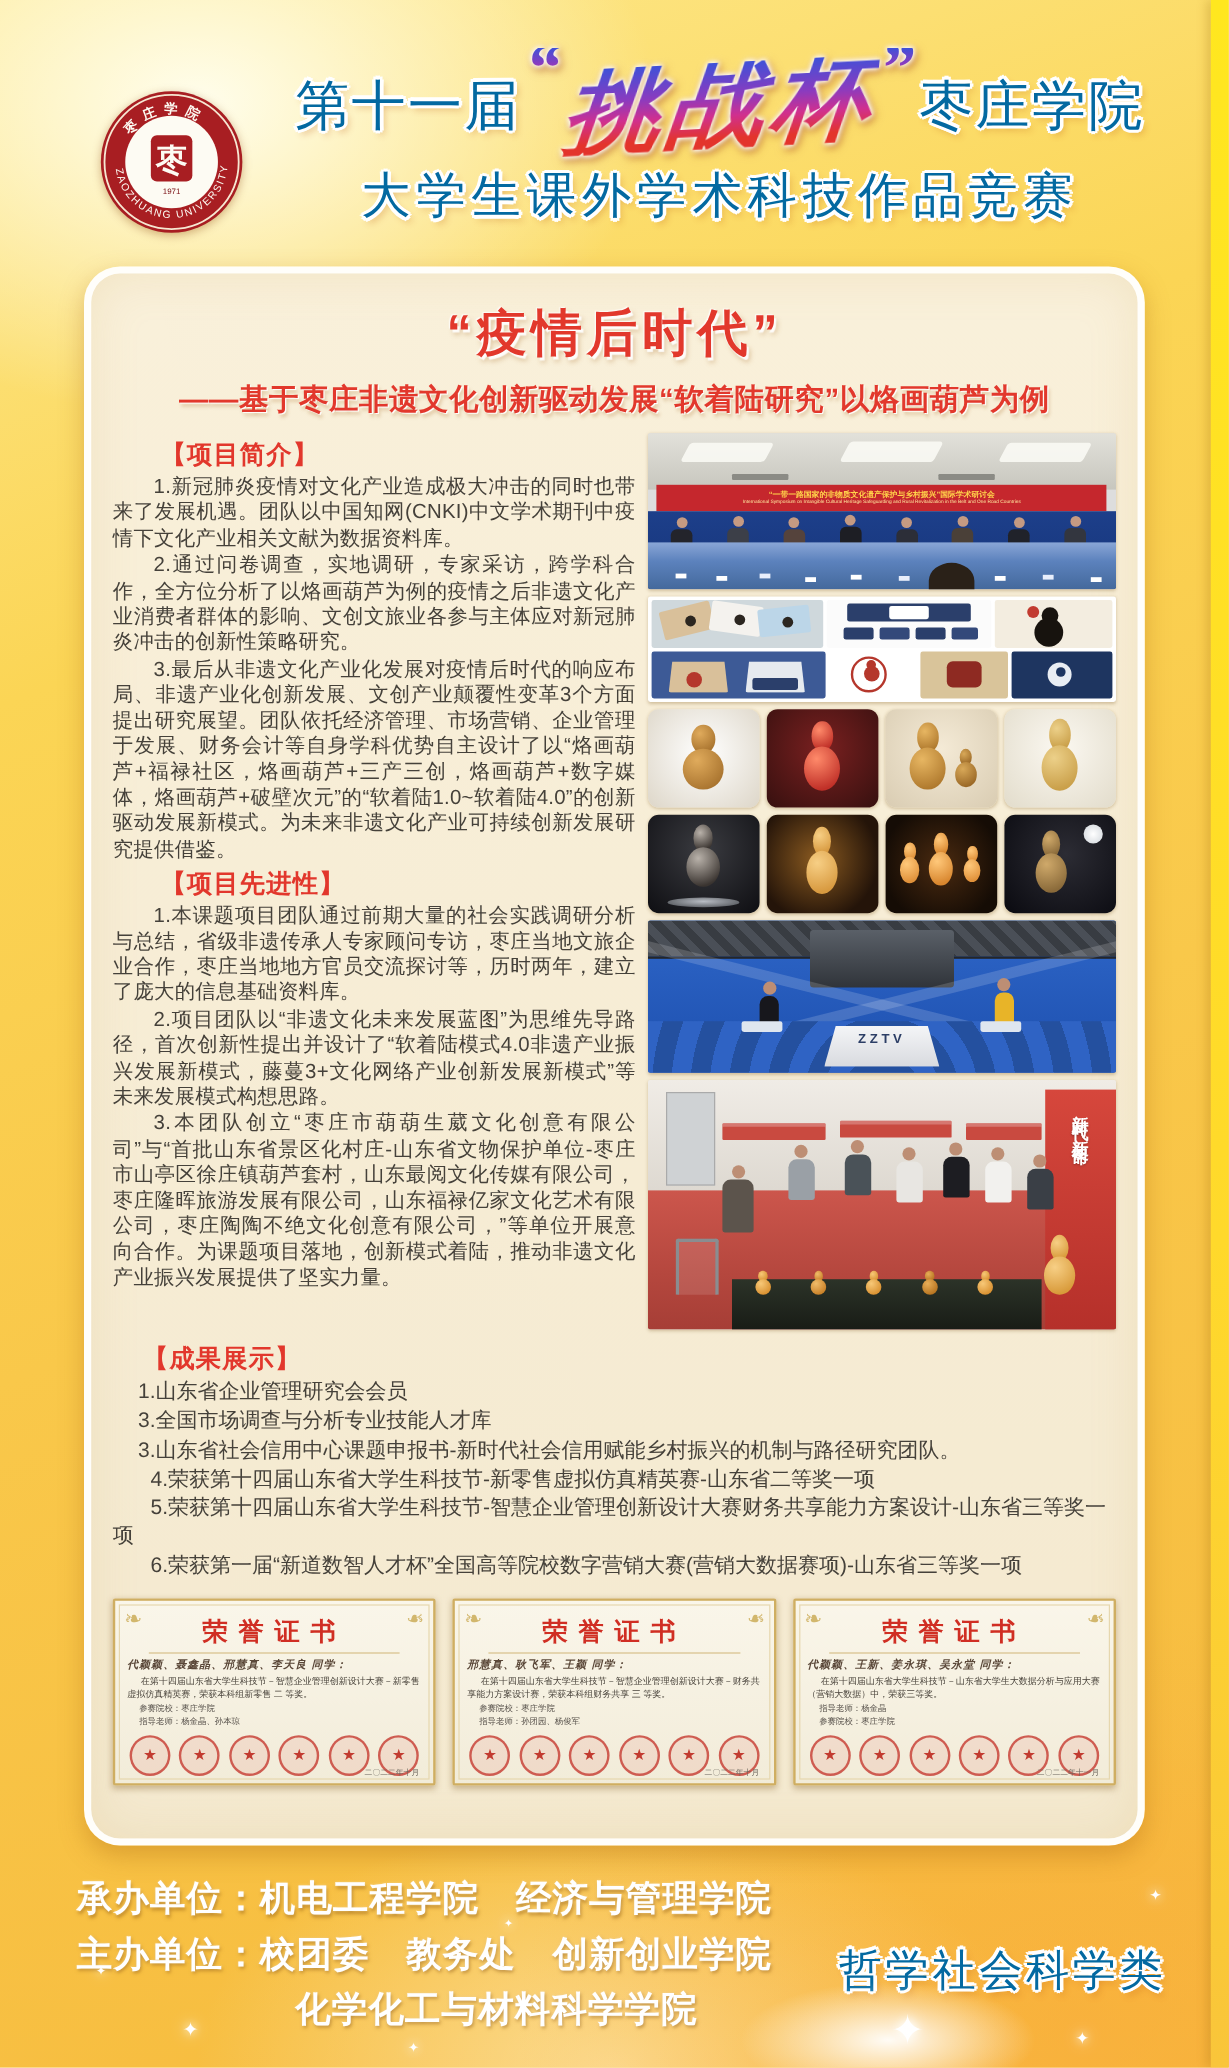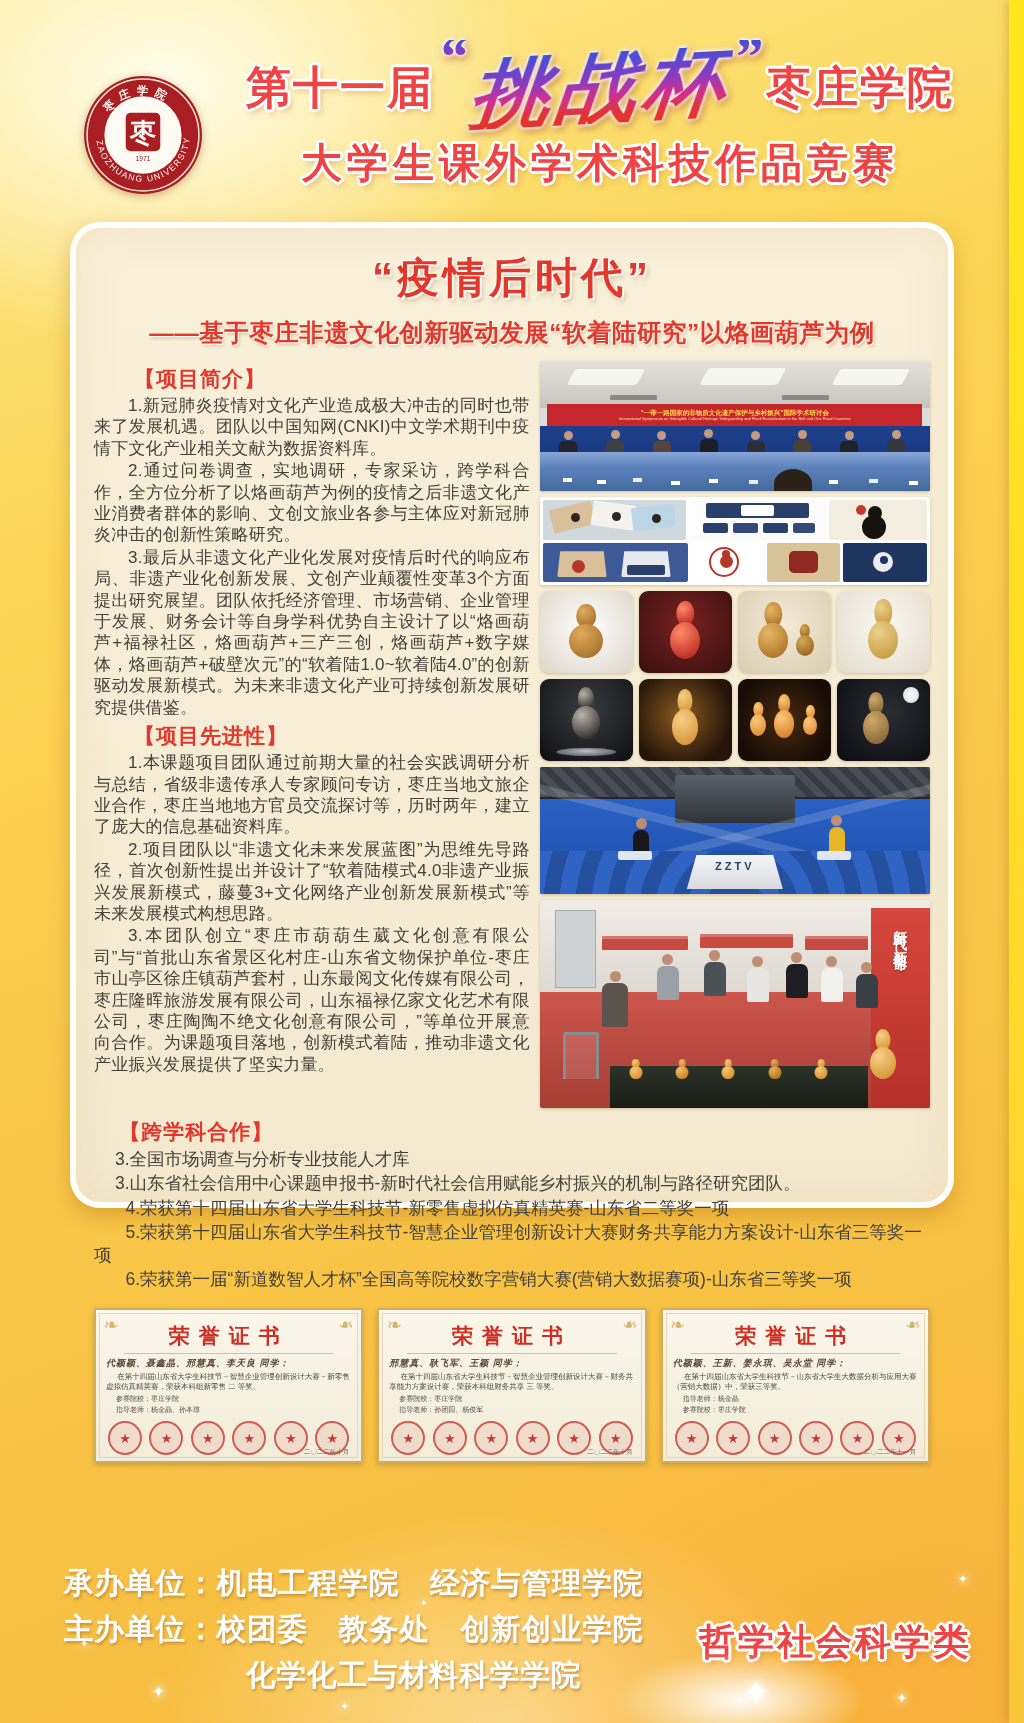--- a/index.html
+++ b/index.html
@@ -12,35 +12,35 @@
       radial-gradient(ellipse 500px 300px at 50% 100%, rgba(255,240,200,.6), rgba(255,240,200,0) 70%),
       linear-gradient(160deg,#fde98f 0%,#fbd555 28%,#f9c84a 55%,#f6b93c 100%);
   }
   .right-strip{position:absolute;right:0;top:0;width:15px;height:100%;
     background:linear-gradient(180deg,#ffe71f,#ffd92b 60%,#f9c53a);box-shadow:-4px 0 8px rgba(160,110,10,.25);}
   
   .hdr{position:absolute;left:0;top:52px;width:100%;}
   .logo{position:absolute;left:82px;top:22px;width:122px;height:122px;filter:drop-shadow(0 2px 4px rgba(140,70,10,.4));}
   .titles{margin-left:205px;width:790px;text-align:center;}
   .t1{display:flex;align-items:center;justify-content:center;gap:4px;}
-  .red-outline{color:#ef4444;font-weight:700;
+  .red-outline{color:#0369a1;font-weight:400;
     text-shadow:2px 2px 0 #fff,-2px 2px 0 #fff,2px -2px 0 #fff,-2px -2px 0 #fff,0 3px 0 #fff,3px 0 0 #fff,-3px 0 0 #fff,0 -3px 0 #fff,3px 4px 6px rgba(190,90,20,.45);}
   .t1 .edition{font-size:45px;letter-spacing:2px;}
   .t1 .school{font-size:45px;letter-spacing:2px;}
   .grad-cal{font-weight:900;font-style:italic;
     background:linear-gradient(180deg,#3f51d8 0%,#8a3bbf 38%,#d0308f 62%,#e3342c 88%);
     -webkit-background-clip:text;background-clip:text;color:transparent;
     filter:drop-shadow(0 0 2px #fff) drop-shadow(0 0 2px #fff) drop-shadow(2px 3px 3px rgba(160,60,20,.5));}
   .cup{font-size:80px;transform:skewX(-9deg) rotate(-3deg);line-height:.9;letter-spacing:6px;font-family:"Liberation Serif","DejaVu Serif",serif;}
   .qo,.qc{font-size:58px;line-height:.6;font-family:"Liberation Serif","DejaVu Serif",serif;}
   .qo{align-self:flex-start;margin-top:-12px;}
   .qc{align-self:flex-start;margin-top:-12px;}
   .t2{margin-top:12px;font-size:41px;letter-spacing:5px;}
   
-  .card{position:absolute;left:70px;top:222px;width:884px;height:986px;box-sizing:border-box;
+  .card{position:absolute;left:70px;top:222px;width:884px;height:1316px;box-sizing:border-box;
     background:linear-gradient(180deg,#f9f0da 0%,#f6ecd4 60%,#f4e9cf 100%);
     border:6px solid rgba(255,255,254,.92);border-radius:30px;
     box-shadow:0 8px 20px rgba(170,100,15,.35), inset 0 0 40px rgba(210,170,90,.18);
     padding:14px 18px 12px 18px;}
   .p-title{text-align:center;font-size:42px;font-weight:900;color:#e2382c;letter-spacing:4px;margin-top:8px;
     text-shadow:2px 2px 1px rgba(255,255,255,.95),-1px -1px 1px rgba(255,255,255,.8),3px 4px 4px rgba(170,110,40,.35);}
   .p-sub{text-align:center;font-size:24.5px;font-weight:800;color:#e2382c;margin-top:10px;letter-spacing:.5px;
     text-shadow:1px 1px 0 rgba(255,255,255,.9),2px 3px 3px rgba(170,110,40,.3);}
   .cols{display:flex;gap:10px;margin-top:12px;}
   .lcol{width:442px;}
@@ -394,21 +394,22 @@
           <div class="sgourd gourd" style="--g:#d88f2e;--hi:#f7c878;left:46%;"></div>
           <div class="sgourd gourd" style="--g:#b5721e;--hi:#e8ae58;left:64%;"></div>
           <div class="sgourd gourd" style="--g:#d88f2e;--hi:#f7c878;left:82%;"></div>
         </div>
         <div class="gourd" style="--g:#d89a3a;--hi:#f7cf85;left:88%;top:62%;width:26px;height:50px;position:absolute;"></div>
       </div>
     </div>
   </div>
 
   <div class="results">
-    <div class="sec-h" style="text-indent:1.2em;">【跨学科合作】</div>
+    <div class="sec-h" style="text-indent:1.2em;">【成果展示】</div>
+    <p class="res-line" style="text-indent:1.2em;">1.山东省企业管理研究会会员</p>
     <p class="res-line" style="text-indent:1.2em;">3.全国市场调查与分析专业技能人才库</p>
     <p class="res-line" style="text-indent:1.2em;">3.山东省社会信用中心课题申报书-新时代社会信用赋能乡村振兴的机制与路径研究团队。</p>
     <p class="res-line">4.荣获第十四届山东省大学生科技节-新零售虚拟仿真精英赛-山东省二等奖一项</p>
     <p class="res-line">5.荣获第十四届山东省大学生科技节-智慧企业管理创新设计大赛财务共享能力方案设计-山东省三等奖一项</p>
     <p class="res-line">6.荣获第一届“新道数智人才杯”全国高等院校数字营销大赛(营销大数据赛项)-山东省三等奖一项</p>
   </div>
 
   <div class="certs">
     <div class="cert">
       <div class="corner" style="left:2px;top:2px;">❧</div>

